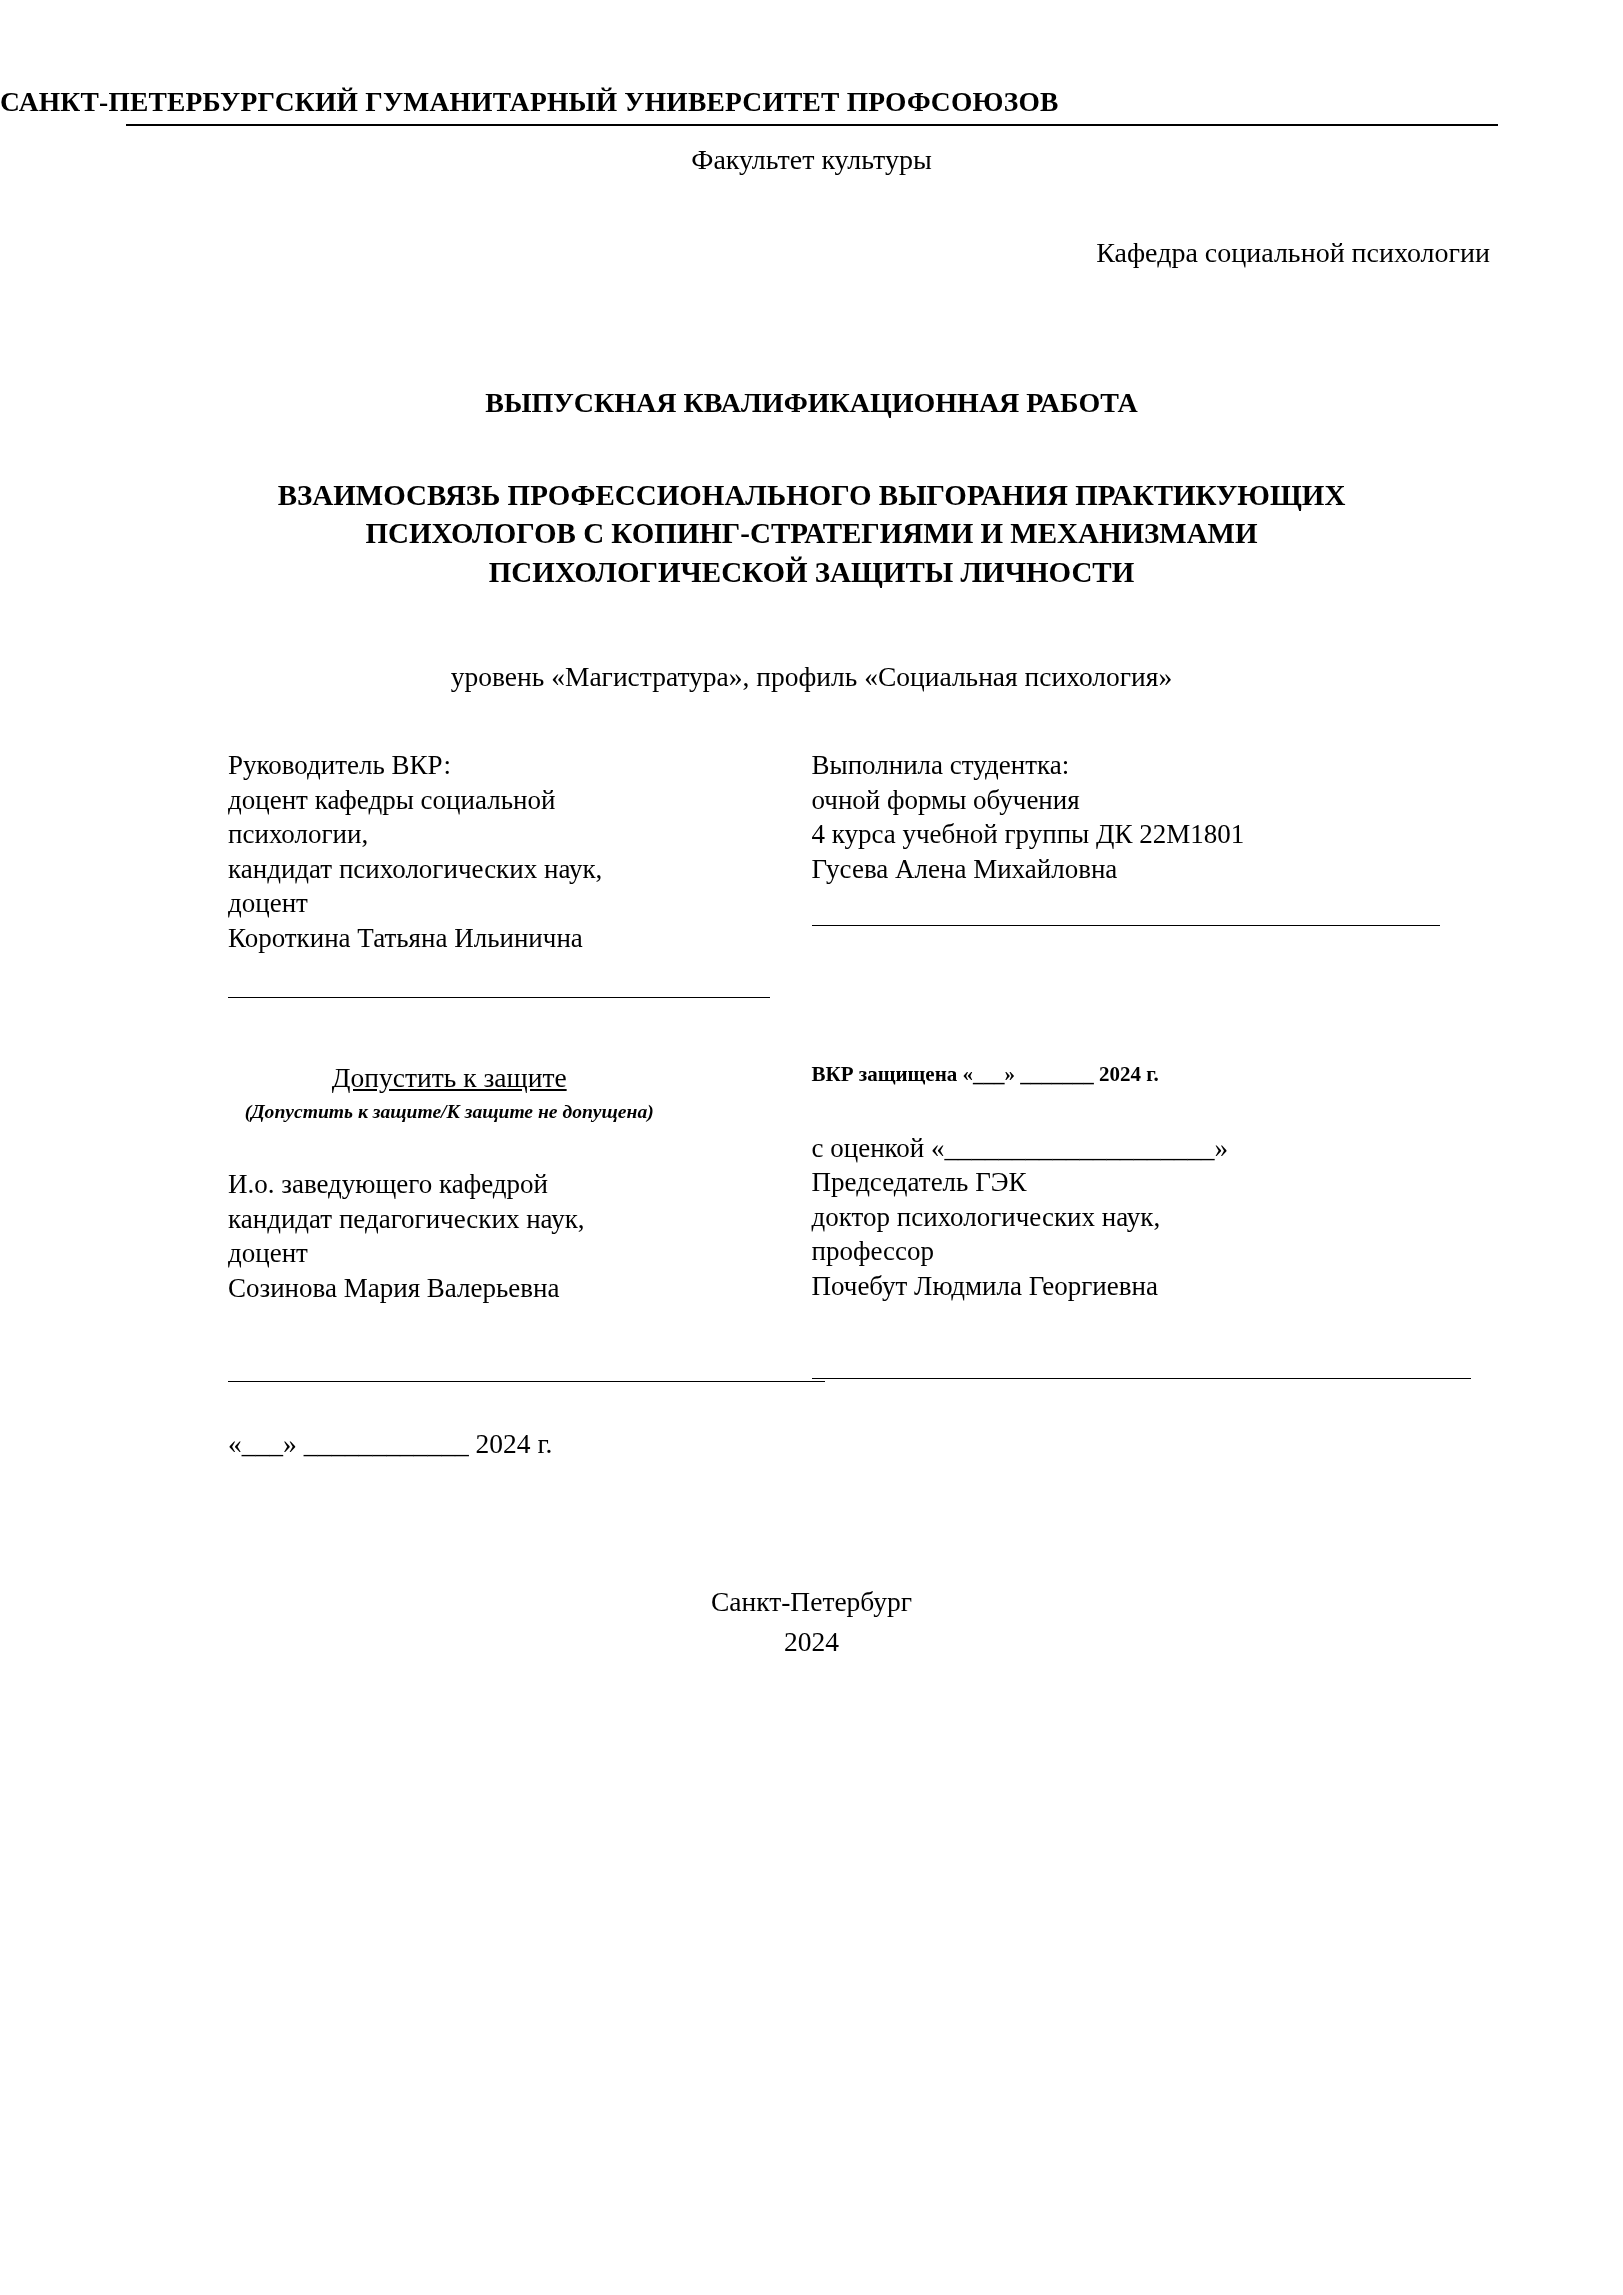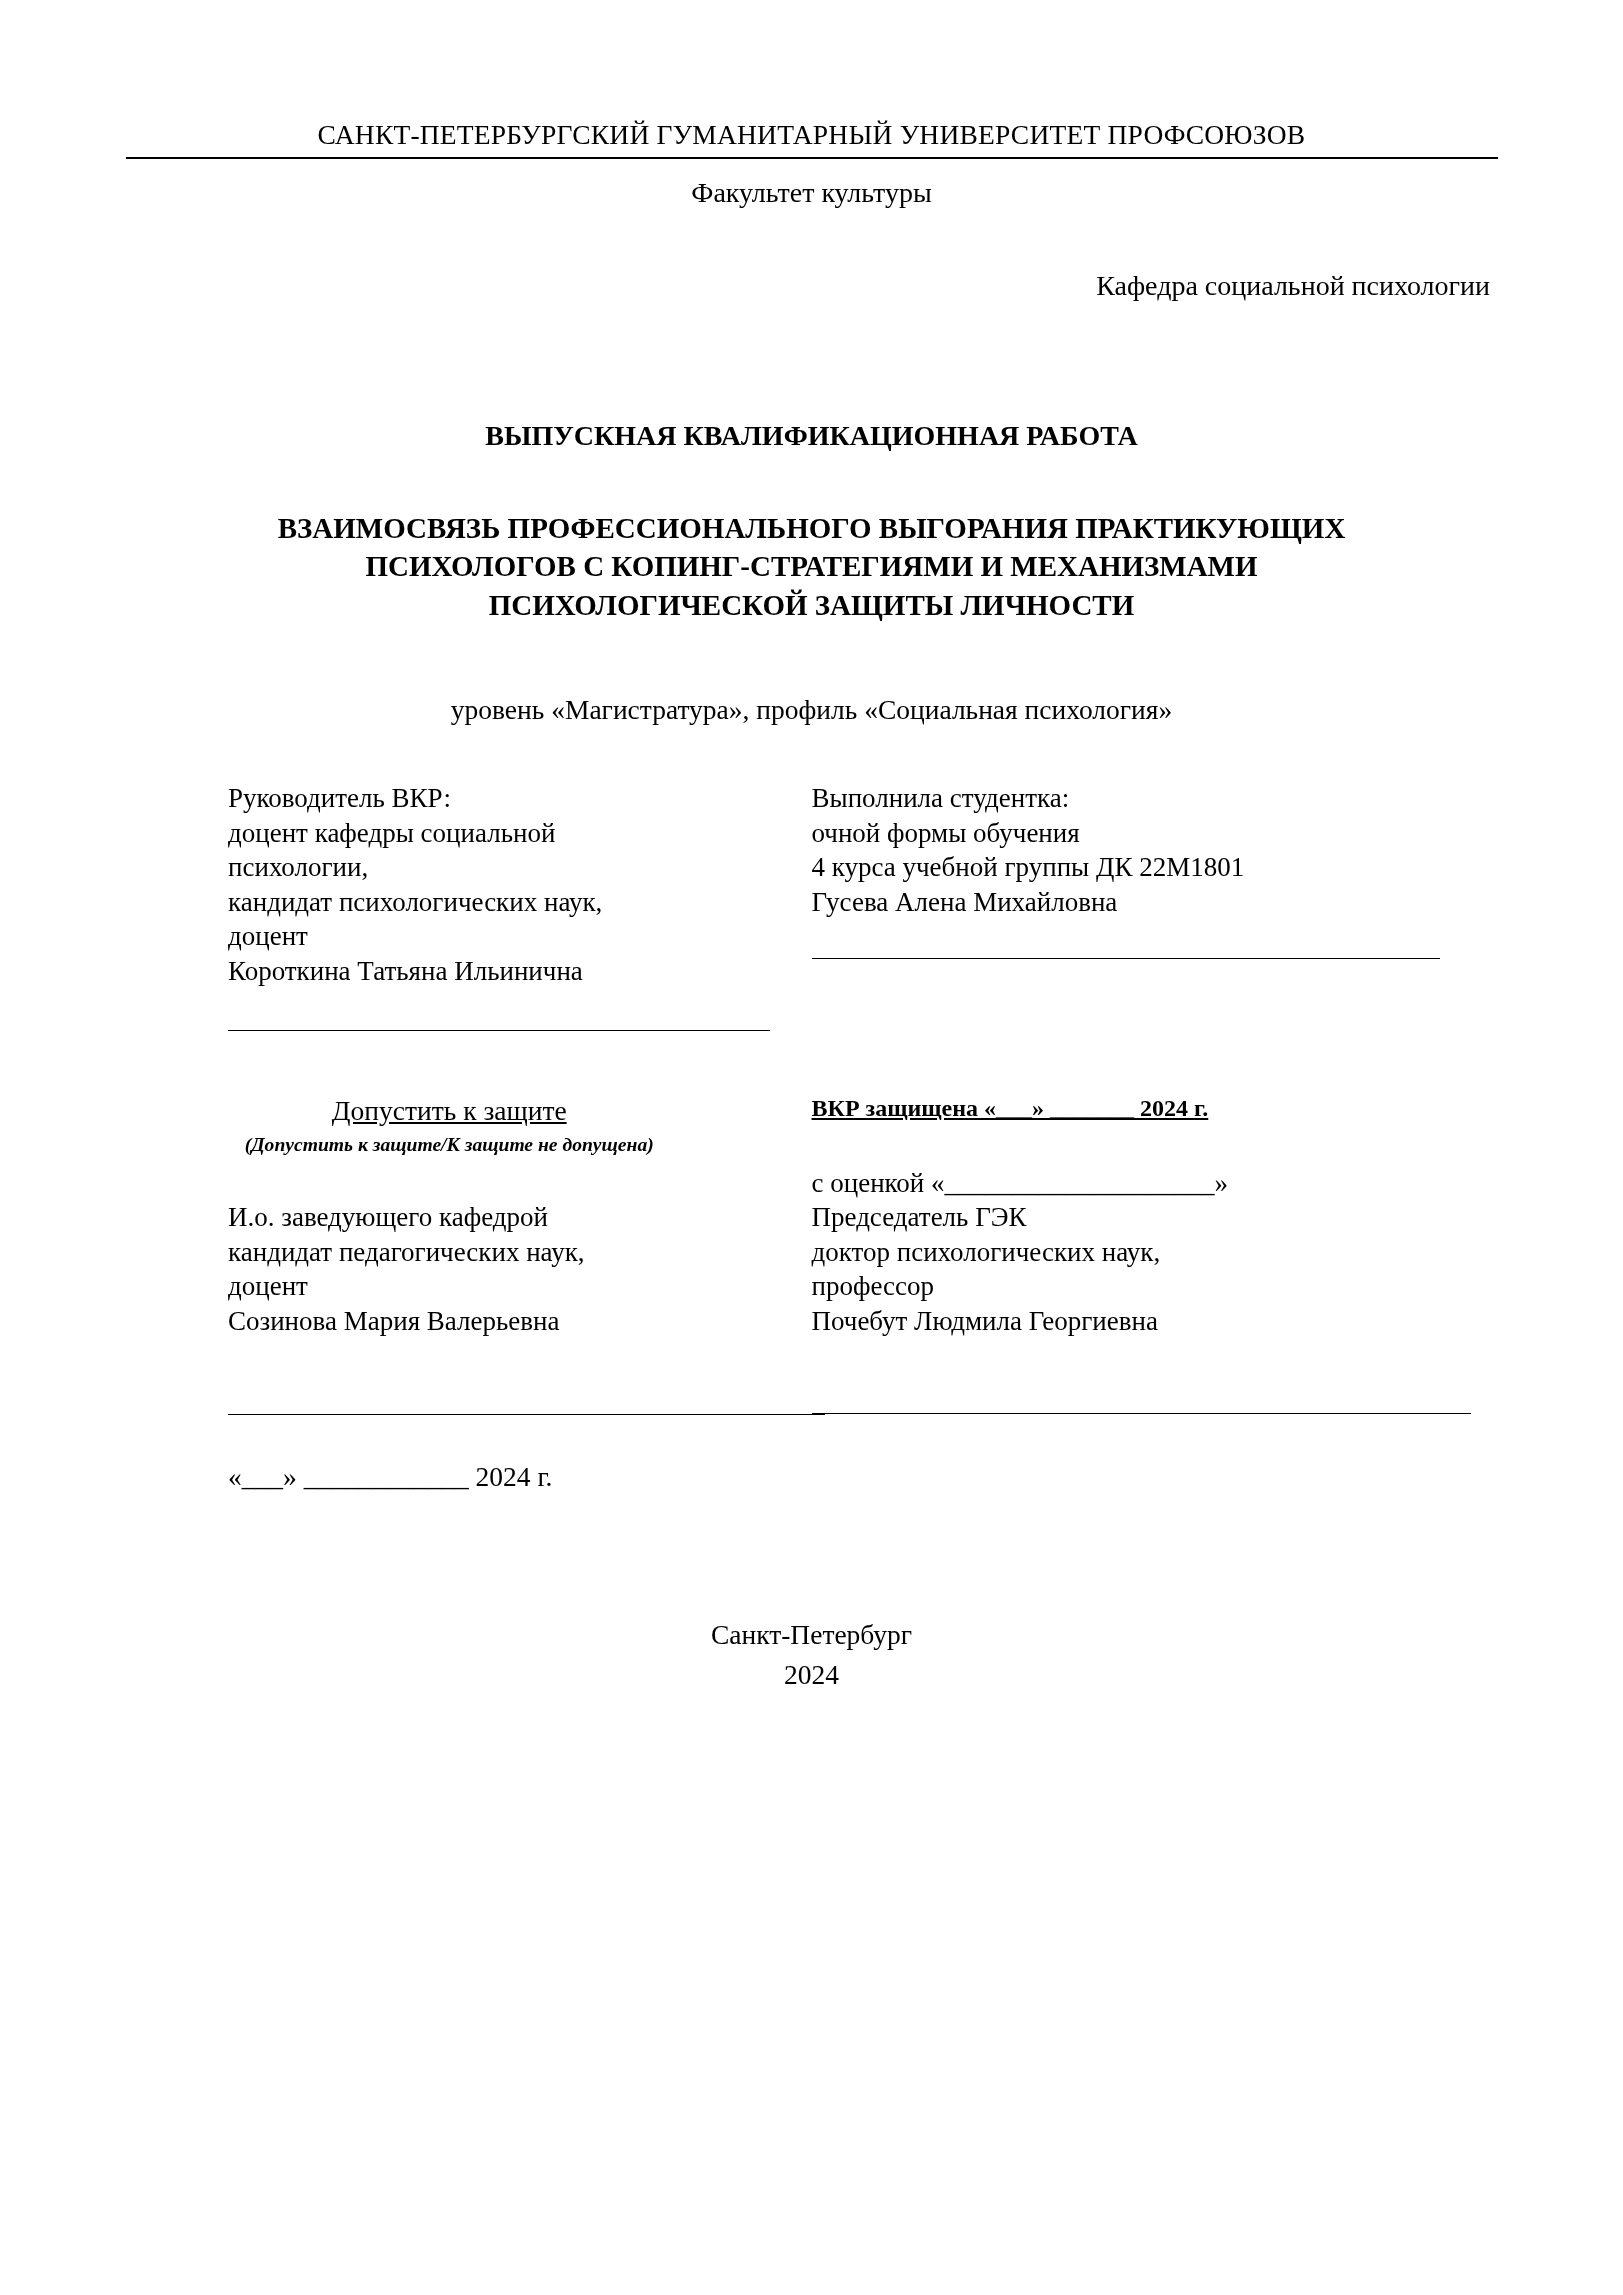--- a/index.html
+++ b/index.html
@@ -18,24 +18,23 @@
   .page {
     position: relative;
     width: 1623px;
     height: 2295px;
     box-sizing: border-box;
     padding: 0;
   }
 
   
   .university {
-    margin-top: 119px;
-    text-align: center;
-    font-size: 27.5px;
-    font-weight: normal;
+    margin-top: 86px;
+    font-size: 27.5px;
+    font-weight: bold;
     letter-spacing: 0.2px;
   }
   .university-rule {
     width: 1372px;
     margin: 6.3px auto 0 auto;
     border-bottom: 2.4px solid #000;
   }
   .faculty {
     margin-top: 17.3px;
     text-align: center;
@@ -114,23 +113,22 @@
   }
   .admit-note {
     text-align: center;
     font-size: 19.6px;
     font-style: italic;
     font-weight: bold;
     margin-top: 7.9px;
     margin-right: 94px;
   }
   .defended {
-    font-size: 24px;
-    font-weight: bold;
-    text-decoration: underline;
+    font-size: 21px;
+    font-weight: bold;
   }
   .gap-block { margin-top: 44px; }
 
   .sig-line.long-left  { width: 597px; margin-top: 75px; }
   .sig-line.long-right { width: 659px; margin-top: 75px; }
 
   .date-line {
     margin-top: 46px;
     font-size: 27.5px;
   }

